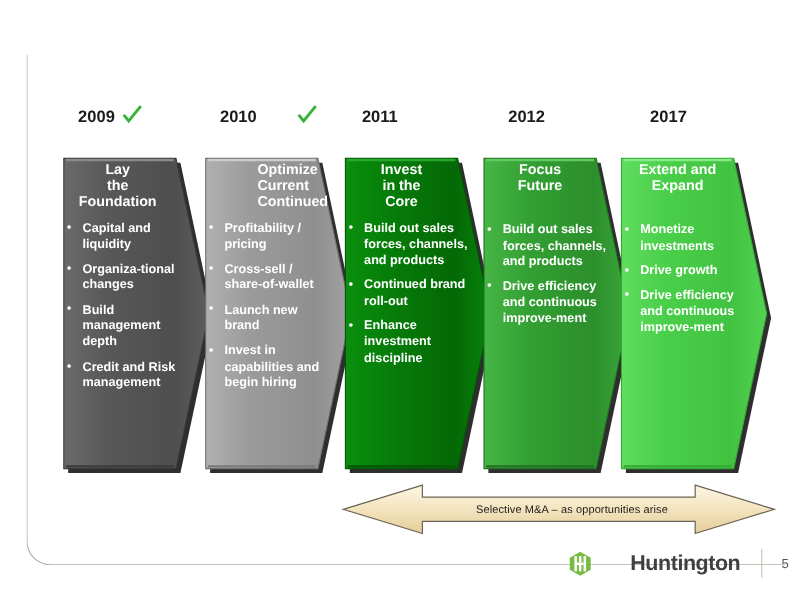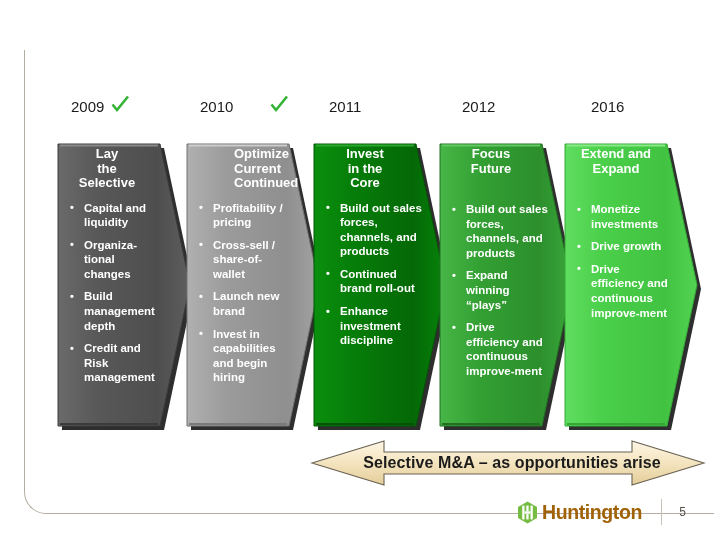--- a/index.html
+++ b/index.html
@@ -59,21 +59,21 @@
   }
   .year-item {
     position: absolute;
     top: 0;
     display: flex;
     align-items: center;
     gap: 6px;
   }
   .year-label {
     font-size: 15px;
-    font-weight: normal;
+    font-weight: bold;
     color: #1a1a1a;
     line-height: 20px;
   }
   .check-icon {
     display: inline-block;
     width: 20px;
     height: 20px;
     position: relative;
     top: -2px;
   }
@@ -110,21 +110,21 @@
     text-align: center;
     font-size: 13px;
     font-weight: bold;
     line-height: 14.5px;
     color: #ffffff;
     padding: 0 22px 0 6px;
   }
   .chev-head.gray-head { color: #ffffff; padding-left: 47px; }
   .bullets {
     list-style: none;
-    margin: 9px;
+    margin: 0;
     padding: 0;
     margin-top: 10px;
   }
   .bullets li {
     position: relative;
     font-size: 11.5px;
     font-weight: bold;
     line-height: 14.6px;
     color: #ffffff;
     padding-left: 17px;
@@ -144,29 +144,29 @@
   .ma-arrow {
     position: absolute;
     left: 310px;
     top: 437px;
     width: 396px;
     height: 52px;
   }
   .ma-arrow svg { display: block; }
   .ma-label {
     position: absolute;
-    left: 4px;
+    left: 12px;
     top: 0;
     width: 396px;
     height: 52px;
     display: flex;
     align-items: center;
     justify-content: center;
-    font-size: 16px;
-    font-weight: bold;
+    font-size: 10px;
+    font-weight: normal;
     color: #1b1b1b;
     letter-spacing: 0.1px;
     white-space: nowrap;
   }
 
   
   .footer {
     position: absolute;
     left: 517px;
     top: 497px;
@@ -176,23 +176,24 @@
   }
   .logo-mark {
     width: 21px;
     height: 23px;
     margin-right: 4px;
   }
   .logo-mark svg { display: block; }
   .logo-word {
     font-size: 19.5px;
     font-weight: bold;
-    color: #a16207;
+    color: #404040;
     letter-spacing: -0.4px;
     line-height: 22px;
+    margin-left: 31px;
   }
   .footer-divider {
     width: 1.4px;
     height: 26px;
     background: #c8c2b6;
     margin: 0 17px 0 19px;
   }
   .page-num {
     font-size: 12px;
     color: #55504a;
@@ -229,21 +230,21 @@
 
     <div class="year-item" style="left:329px;">
       <span class="year-label">2011</span>
     </div>
 
     <div class="year-item" style="left:462px;">
       <span class="year-label">2012</span>
     </div>
 
     <div class="year-item" style="left:591px;">
-      <span class="year-label">2016</span>
+      <span class="year-label">2017</span>
     </div>
   </div>
 
   <div class="chev-layer">
 
     <div class="chev" style="left:52px; width:142px;">
       <svg width="142" height="294" viewBox="0 0 142 294">
         <defs>
           <linearGradient id="g0" x1="0" y1="0" x2="1" y2="0">
             <stop offset="0%" stop-color="#6a6a6a"></stop>
@@ -254,21 +255,21 @@
         </defs>
         <path d="M6 6 L108 6 L138 147 L108 288 L6 288 Z" fill="#2e2e2e" transform="translate(4,4)"></path>
         <path d="M6 6 L108 6 L138 147 L108 288 L6 288 Z" fill="url(#g0)" stroke="#3a3a3a" stroke-width="1"></path>
         <path d="M8 7.5 L106 7.5" stroke="#8a8a8a" stroke-width="2.2" fill="none"></path>
         <path d="M8 286 L106 286" stroke="#3b3b3b" stroke-width="2" fill="none"></path>
       </svg>
       <div class="chev-content" style="width:120px; padding-left:6px;">
         <div class="chev-head">
           <div>Lay</div>
           <div>the</div>
-          <div>Selective</div>
+          <div>Foundation</div>
         </div>
         <ul class="bullets">
           <li>Capital and liquidity</li>
           <li>Organiza-tional changes</li>
           <li>Build management depth</li>
           <li>Credit and Risk management</li>
         </ul>
       </div>
     </div>
 
@@ -346,21 +347,20 @@
         <path d="M8 7.5 L106 7.5" stroke="#63c963" stroke-width="2.2" fill="none"></path>
         <path d="M8 286 L106 286" stroke="#227022" stroke-width="2" fill="none"></path>
       </svg>
       <div class="chev-content" style="width:124px; padding-left:6px;">
         <div class="chev-head">
           <div>Focus</div>
           <div>Future</div>
         </div>
         <ul class="bullets">
           <li>Build out sales forces, channels, and products</li>
-          <li>Expand winning “plays”</li>
           <li>Drive efficiency and continuous improve-ment</li>
         </ul>
       </div>
     </div>
 
     <div class="chev head-gap" style="left:559px; width:142px;">
       <svg width="142" height="294" viewBox="0 0 142 294">
         <defs>
           <linearGradient id="g4" x1="0" y1="0" x2="1" y2="0">
             <stop offset="0%" stop-color="#5fdd5f"></stop>

